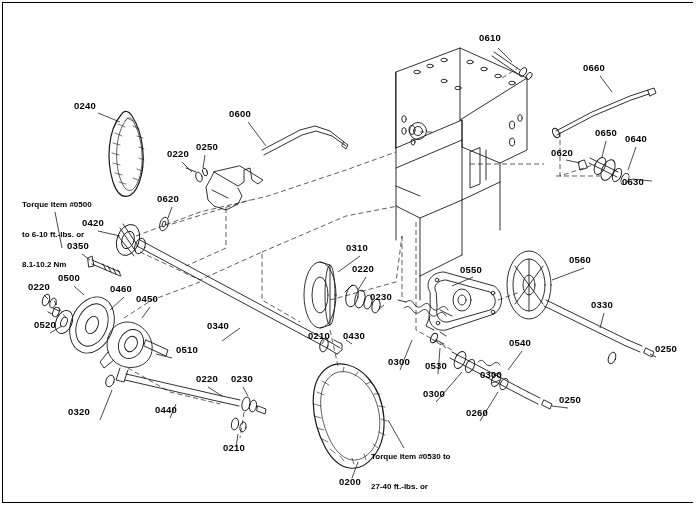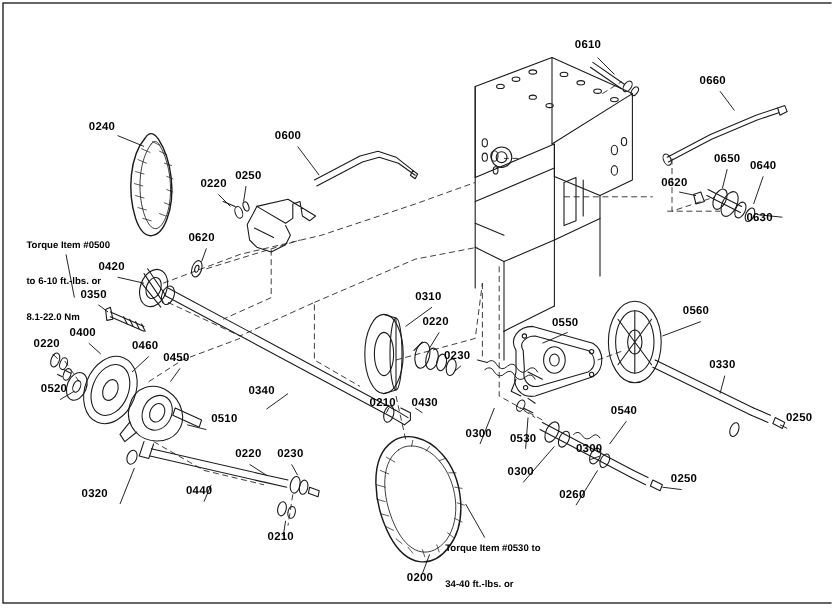--- a/index.html
+++ b/index.html
@@ -375,21 +375,21 @@
   <div class="lbl" style="left:167px; top:148px;">0220</div>
   <div class="lbl" style="left:551px; top:147px;">0620</div>
   <div class="lbl" style="left:622px; top:176px;">0630</div>
   <div class="lbl" style="left:157px; top:193px;">0620</div>
   <div class="lbl" style="left:82px;  top:217px;">0420</div>
   <div class="lbl" style="left:346px; top:242px;">0310</div>
   <div class="lbl" style="left:67px;  top:240px;">0350</div>
   <div class="lbl" style="left:460px; top:264px;">0550</div>
   <div class="lbl" style="left:569px; top:254px;">0560</div>
   <div class="lbl" style="left:352px; top:263px;">0220</div>
-  <div class="lbl" style="left:58px;  top:272px;">0400</div>
+  <div class="lbl" style="left:58px;  top:272px;">0500</div>
   <div class="lbl" style="left:28px;  top:281px;">0220</div>
   <div class="lbl" style="left:110px; top:283px;">0460</div>
   <div class="lbl" style="left:370px; top:291px;">0230</div>
   <div class="lbl" style="left:136px; top:293px;">0450</div>
   <div class="lbl" style="left:591px; top:299px;">0330</div>
   <div class="lbl" style="left:34px;  top:319px;">0520</div>
   <div class="lbl" style="left:207px; top:320px;text-align:right;">0340</div>
   <div class="lbl" style="left:308px; top:330px;">0210</div>
   <div class="lbl" style="left:343px; top:330px;">0430</div>
   <div class="lbl" style="left:509px; top:337px;">0540</div>
@@ -404,22 +404,22 @@
   <div class="lbl" style="left:423px; top:388px;">0300</div>
   <div class="lbl" style="left:480px; top:369px;">0300</div>
   <div class="lbl" style="left:466px; top:407px;">0260</div>
   <div class="lbl" style="left:559px; top:394px;">0250</div>
   <div class="lbl" style="left:223px; top:442px;">0210</div>
   <div class="lbl" style="left:339px; top:476px;">0200</div>
 
   <div class="note" style="left:22px; top:180px;">
     <div>Torque Item #0500</div>
     <div>to 6-10 ft.-lbs. or</div>
-    <div>8.1-22.0 Nm</div>
+    <div>8.1-10.2 Nm</div>
   </div>
 
   <div class="note" style="left:371px; top:432px;">
     <div>Torque Item #0530 to</div>
-    <div>34-40 ft.-lbs. or</div>
+    <div>27-40 ft.-lbs. or</div>
     
   </div>
 
 </div>
 
 </body></html>

